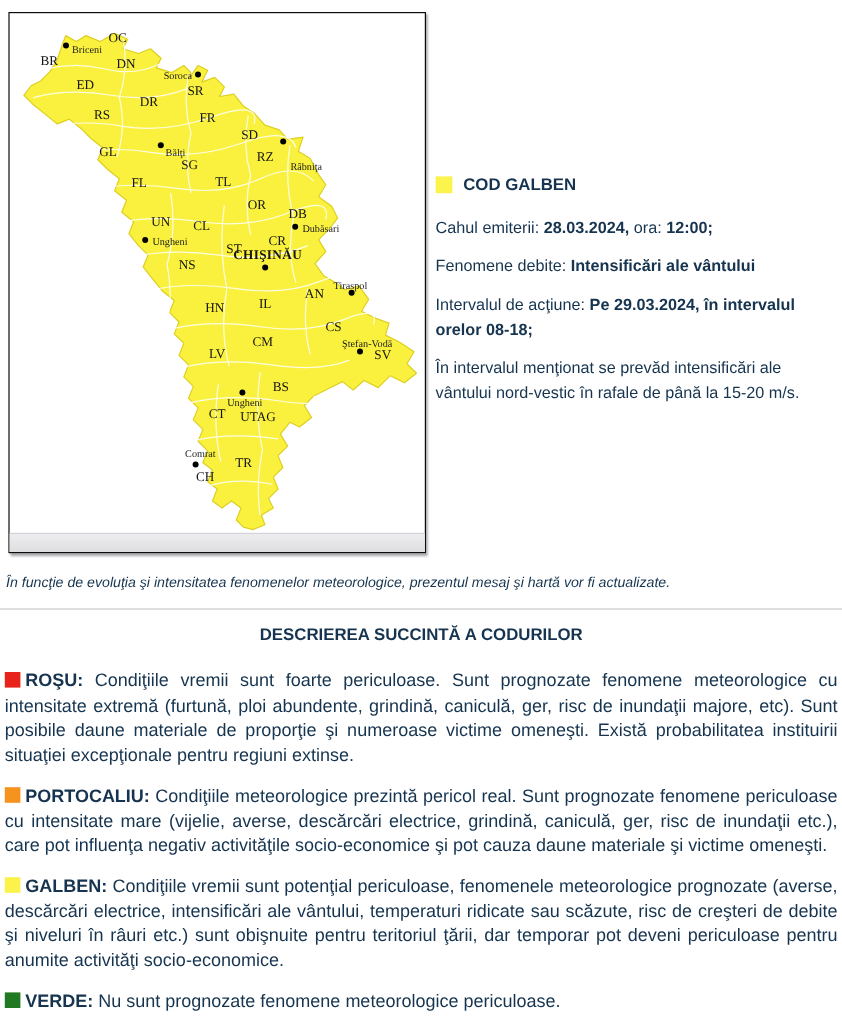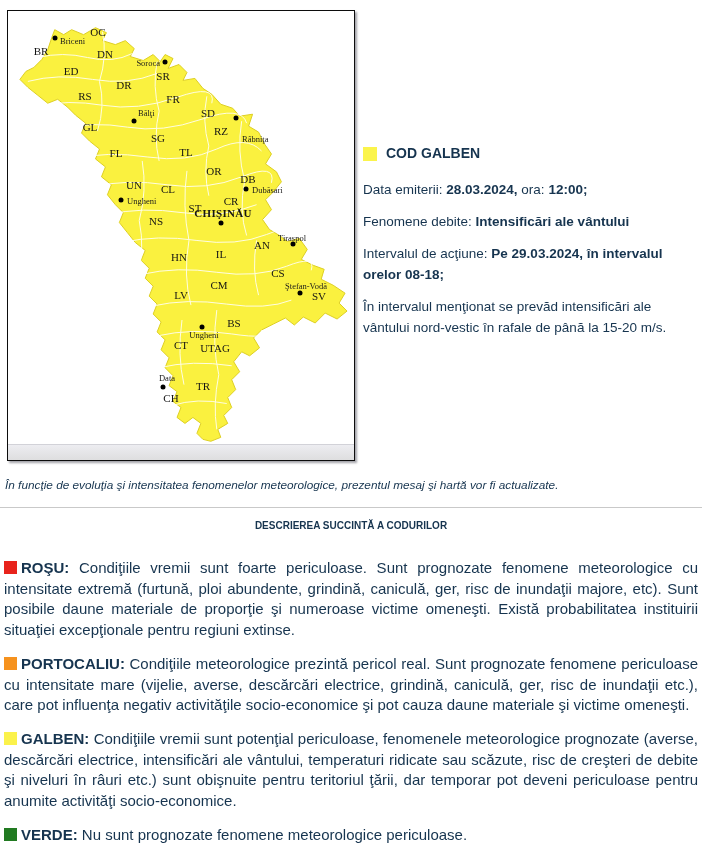--- a/index.html
+++ b/index.html
@@ -38,21 +38,21 @@
   .legend{position:absolute;left:363px;top:143px;width:334px;font-size:13.5px;line-height:21px;}
   .legend-title-row{display:flex;align-items:center;margin-bottom:15px;}
   .swatch{width:14px;height:14px;display:inline-block;flex:0 0 auto;}
   .legend-title{font-weight:bold;font-size:14px;margin-left:9px;}
   .legend-rows p{margin:0 0 11px 0;}
   .legend-rows b{font-weight:bold;}
 
   
   .note{position:absolute;left:5px;top:478px;width:692px;font-style:italic;font-size:11.8px;line-height:15px;}
   .divider{position:absolute;left:0;top:507px;width:702px;height:1px;background:#c9c9c9;border:none;margin:0;}
-  .codes-heading{position:absolute;left:0;top:520px;width:702px;text-align:center;font-size:10px;font-weight:bold;margin:0;}
+  .codes-heading{position:absolute;left:0;top:520px;width:702px;text-align:center;font-size:14px;font-weight:bold;margin:0;}
 
   
   .codes{position:absolute;left:4px;top:558px;width:694px;font-size:15px;line-height:20.7px;text-align:justify;}
   .codes p{margin:0 0 13px 0;}
   .code-sq{display:inline-block;width:13px;height:13px;margin-right:4px;vertical-align:-1px;}
   .code-label{font-weight:bold;}
 </style>
 </head>
 <body>
 
@@ -119,47 +119,47 @@
         <span class="dist" style="left: 226px; top: 312px;">BS</span>
         <span class="dist" style="left: 165px; top: 334px; margin-left: 8px;">CT</span>
         <span class="dist" style="left: 207px; top: 337px;">UTAG</span>
         <span class="dist" style="left: 195px; top: 375px;">TR</span>
         <span class="dist" style="left: 163px; top: 387px;">CH</span>
         <span class="citydot" style="left: 47px; top: 27px;"></span>
         <span class="cityname a-start" style="left: 52px; top: 30px;">Briceni</span>
         <span class="citydot" style="left: 157px; top: 51px;"></span>
         <span class="cityname a-end" style="left: 152px; top: 52px;">Soroca</span>
         <span class="citydot" style="left: 126px; top: 110px;"></span>
-        <span class="cityname a-start" style="left: 130px; top: 102px; text-align: center;">Bălţi</span>
+        <span class="cityname a-start" style="left: 130px; top: 116px; text-align: center;">Bălţi</span>
         <span class="citydot" style="left: 228px; top: 107px;"></span>
         <span class="cityname a-start" style="left: 234px; top: 108px; margin-top: 20px;">Râbniţa</span>
         <span class="citydot" style="left: 113px; top: 189px;"></span>
         <span class="cityname a-start" style="left: 119px; top: 190px;">Ungheni</span>
         <span class="citydot" style="left: 238px; top: 178px;"></span>
         <span class="cityname a-start" style="left: 244px; top: 179px;">Dubăsari</span>
         <span class="citydot" style="left: 213px; top: 212px;"></span>
         <span class="citydot" style="left: 285px; top: 233px;"></span>
         <span class="cityname a-middle" style="left: 284px; top: 227px;">Tiraspol</span>
         <span class="citydot" style="left: 292px; top: 282px;"></span>
         <span class="cityname a-middle" style="left: 298px; top: 275px;">Ştefan-Vodă</span>
         <span class="citydot" style="left: 194px; top: 316px;"></span>
         <span class="cityname a-middle" style="left: 196px; top: 324px;">Ungheni</span>
         <span class="citydot" style="left: 155px; top: 376px;"></span>
-        <span class="cityname a-middle" style="left: 159px; top: 367px;">Data</span>
+        <span class="cityname a-middle" style="left: 159px; top: 367px;">Comrat</span>
       </div>
     <div class="map-strip"></div>
   </div>
 
   <div class="legend">
     <div class="legend-title-row">
       <span class="swatch" style="background: rgb(251, 244, 76);"></span>
       <span class="legend-title">COD GALBEN</span>
     </div>
     <div class="legend-rows">
-        <p><span>Data emiterii: </span><b>28.03.2024,</b><span> ora: </span><b>12:00;</b></p>
+        <p><span>Cahul emiterii: </span><b>28.03.2024,</b><span> ora: </span><b>12:00;</b></p>
         <p><span>Fenomene debite: </span><b>Intensificări ale vântului</b></p>
         <p><span>Intervalul de acţiune: </span><b>Pe 29.03.2024, în intervalul orelor 08-18;</b></p>
         <p><span>În intervalul menţionat se prevăd intensificări ale vântului nord-vestic în rafale de până la 15-20 m/s.</span></p>
       </div>
   </div>
 
   <div class="note">În funcţie de evoluţia şi intensitatea fenomenelor meteorologice, prezentul mesaj şi hartă vor fi actualizate.</div>
 
   <div class="divider"></div>
 

